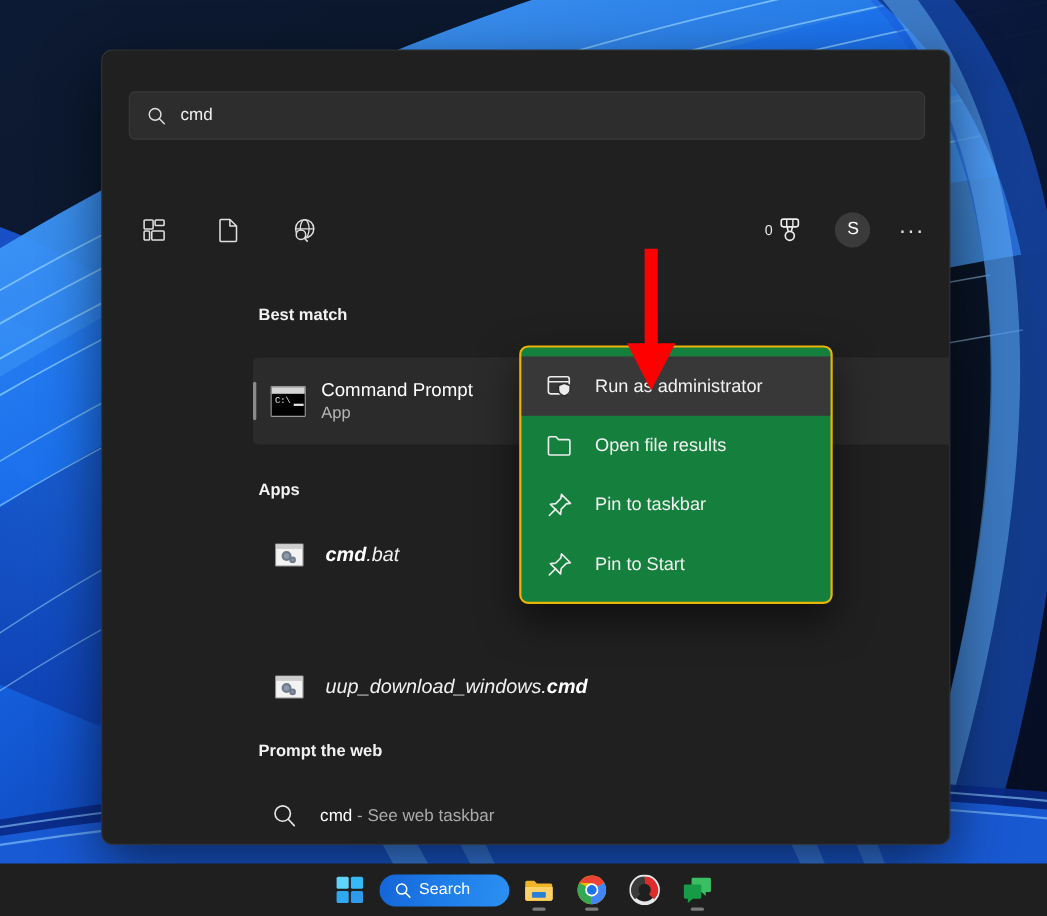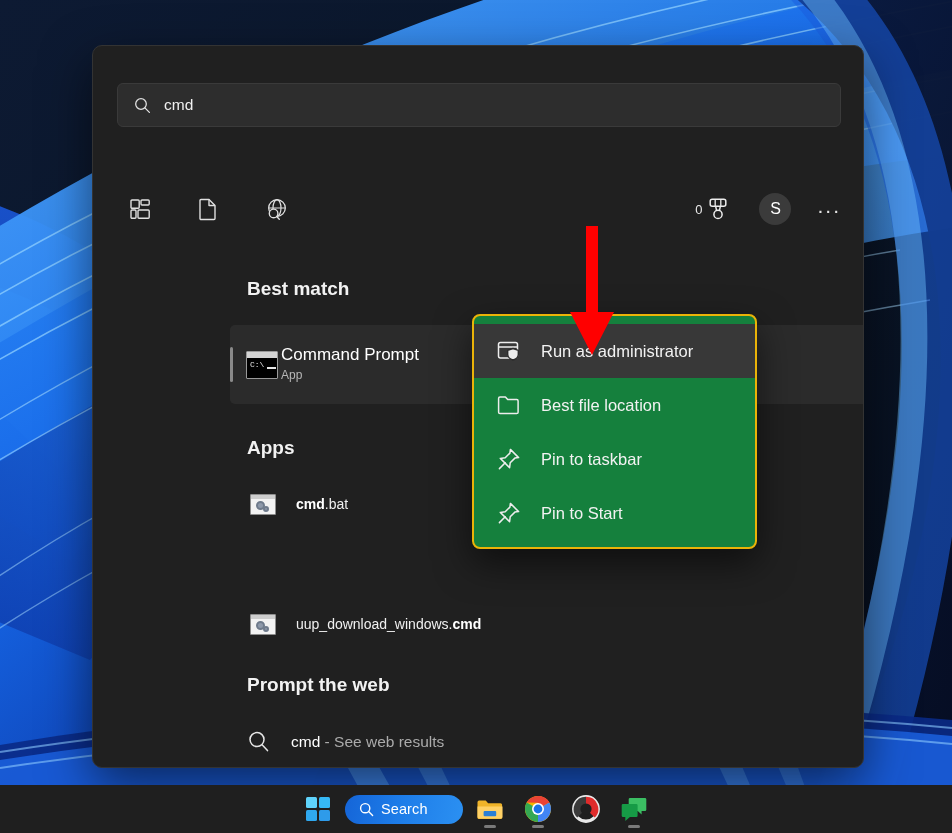--- a/index.html
+++ b/index.html
@@ -141,23 +141,22 @@
     line-height: 1;
     padding-bottom: 8px;
     cursor: default;
   }
 
   
   .section-head {
     position: absolute;
     left: 142px;
     color: #f2f2f2;
-    font-size: 19px;
+    font-size: 15px;
     font-weight: bold;
-    margin-left: 12px;
   }
 
   
   #best-match-row {
     position: absolute;
     left: 137px; top: 279px;
     width: 688px; height: 79px;
     background: #2b2b2b;
     border-radius: 5px;
     display: flex; align-items: center;
@@ -191,23 +190,23 @@
     font-size: 8px;
     line-height: 9px;
     white-space: nowrap;
   }
   .cmd-icon .csr {
     position: absolute;
     left: 20px; top: 15px;
     width: 9px; height: 2px;
     background: #e8e8e8;
   }
-  #best-match-row .texts { margin-left: 3px; }
+  #best-match-row .texts { margin-left: 14px; }
   #best-match-row .title { color: #ffffff; font-size: 17px; line-height: 22px; }
-  #best-match-row .sub   { color: #b6b6b6; font-size: 12px; line-height: 19px; }
+  #best-match-row .sub   { color: #b6b6b6; font-size: 15px; line-height: 19px; }
 
   
   .app-row {
     position: absolute;
     left: 137px;
     width: 688px; height: 44px;
     display: flex; align-items: center;
     border-radius: 5px;
     cursor: default;
   }
@@ -228,22 +227,23 @@
     position: absolute;
     border-radius: 50%;
     background: #8e99aa;
     border: 2px solid #6f7b8c;
   }
   .bat-icon .g1 { width: 9px; height: 9px; left: 5px; top: 6px; }
   .bat-icon .g2 { width: 6px; height: 6px; left: 12px; top: 11px; }
   .app-row .label {
     margin-left: 20px;
     color: #f0f0f0;
-    font-size: 14px;
+    font-size: 18px;
     white-space: nowrap;
+    font-style: italic;
   }
   .app-row .label b { font-weight: bold; color: #ffffff; }
 
   
   #web-row {
     position: absolute;
     left: 137px; top: 674px;
     width: 688px; height: 44px;
     display: flex; align-items: center;
     border-radius: 5px;
@@ -457,41 +457,41 @@
       <div class="label">uup_download_windows.<b>cmd</b></div>
     </div>
 
     <div class="section-head" style="top:628px">Prompt the web</div>
 
     <div id="web-row">
       <svg class="lens" width="26" height="26" viewBox="0 0 26 26">
         <circle cx="11" cy="10.6" r="7" fill="none" stroke="#e6e6e6" stroke-width="1.5"></circle>
         <line x1="16.3" y1="16" x2="21.5" y2="21.6" stroke="#e6e6e6" stroke-width="1.5" stroke-linecap="round"></line>
       </svg>
-      <div class="label">cmd<span class="dim"> - See web results</span></div>
+      <div class="label">cmd<span class="dim"> - See web taskbar</span></div>
     </div>
 
   </div>
 
   <div id="context-menu">
 
     <div class="ctx-item hl">
       <svg width="26" height="26" viewBox="0 0 26 26">
         <rect x="2.5" y="4.5" width="19" height="15.5" rx="2" fill="none" stroke="#ededed" stroke-width="1.5"></rect>
         <line x1="2.5" y1="9" x2="21.5" y2="9" stroke="#ededed" stroke-width="1.4"></line>
         <path d="M17 10.5 l5.3 1.9 v4 c0 3 -2.6 4.7 -5.3 5.6 c-2.7 -0.9 -5.3 -2.6 -5.3 -5.6 v-4 z" fill="#ededed" stroke="#2c2c2c" stroke-width="1.4" stroke-linejoin="round"></path>
       </svg>
       <span class="lbl">Run as administrator</span>
     </div>
 
     <div class="ctx-item">
       <svg width="26" height="26" viewBox="0 0 26 26">
         <path d="M2.6 20.2 V6.4 a1.4 1.4 0 0 1 1.4 -1.4 h5.4 l2.3 2.6 h9 a1.4 1.4 0 0 1 1.4 1.4 v11.2 a1.4 1.4 0 0 1 -1.4 1.4 H4 a1.4 1.4 0 0 1 -1.4 -1.4 z" fill="none" stroke="#ededed" stroke-width="1.5" stroke-linejoin="round"></path>
       </svg>
-      <span class="lbl">Best file location</span>
+      <span class="lbl">Open file results</span>
     </div>
 
     <div class="ctx-item">
       <svg width="26" height="26" viewBox="0 0 26 26">
         <path d="M14.4 3.4 L22.6 11.6 L18.9 12.1 L14.2 16.8 L13.6 21.7 L4.3 12.4 L9.2 11.8 L13.9 7.1 Z" fill="none" stroke="#ededed" stroke-width="1.5" stroke-linejoin="round"></path>
         <line x1="9.2" y1="16.8" x2="3.4" y2="22.6" stroke="#ededed" stroke-width="1.5" stroke-linecap="round"></line>
       </svg>
       <span class="lbl">Pin to taskbar</span>
     </div>
 

